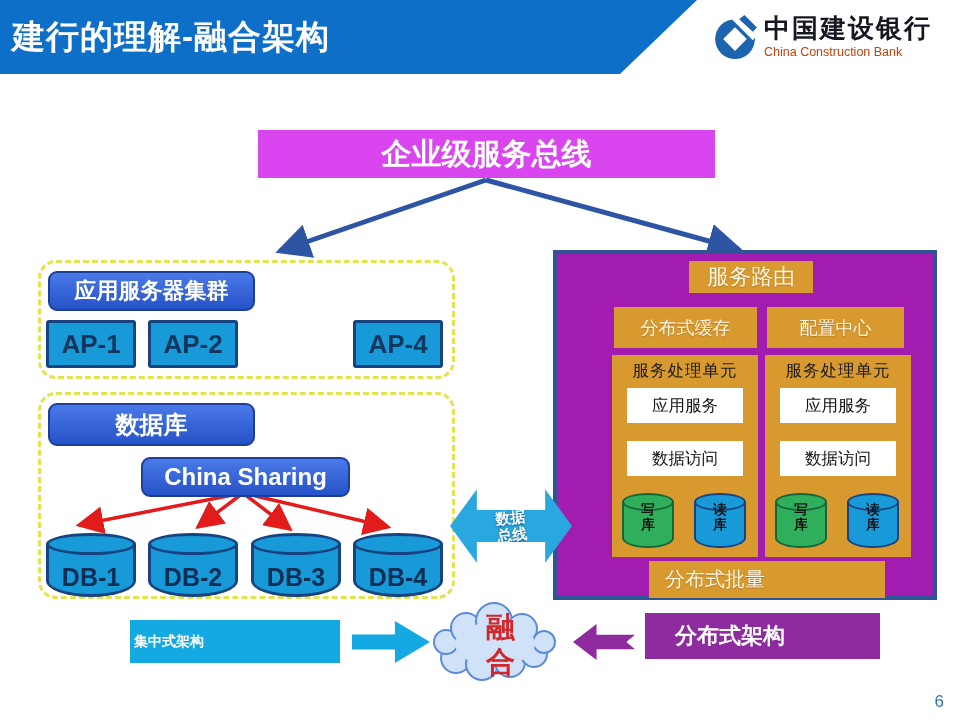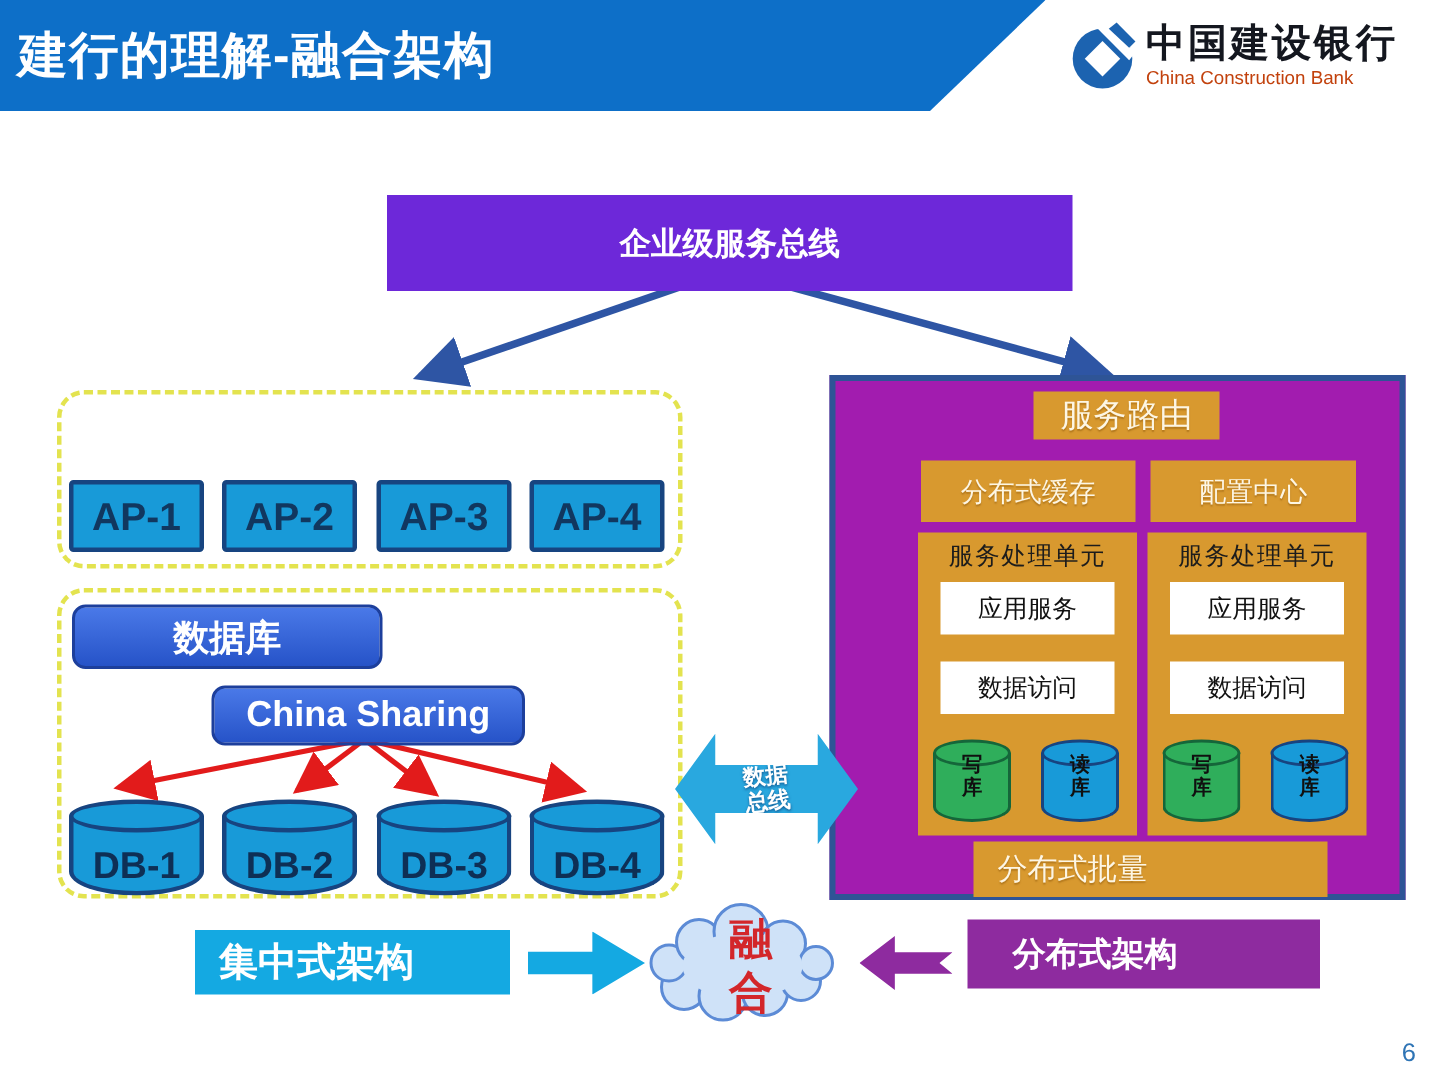--- a/index.html
+++ b/index.html
@@ -19,22 +19,22 @@
   .slide-title {
     position:absolute; left:12px; top:15px;
     font-size:33px; font-weight:800; color:#ffffff; letter-spacing:1px;
   }
   .logo { position:absolute; left:712px; top:14px; z-index:3; display:flex; align-items:center;justify-content:space-between; }
   .logo-text { margin-left:6px; }
   .logo-cn { font-size:26px; font-weight:800; color:#14171f; letter-spacing:2px; line-height:1.05; }
   .logo-en { font-size:12.5px; color:#c2410c; margin-top:2px; }
   
   .esb {
-    position:absolute; left:258px; top:130px; width:457px; height:64px; z-index:2;
-    background:#6d28d9; color:#fff; font-size:21px; font-weight:600;
+    position:absolute; left:258px; top:130px; width:457px; height:48px; z-index:2;
+    background:#d946ef; color:#fff; font-size:30px; font-weight:600;
     display:flex; align-items:center; justify-content:center;
   }
   .dashed-group {
     position:absolute; border:3px dashed #e3e34f; border-radius:18px;
     background:transparent; z-index:2;
   }
   #app-group { left:38px; top:260px; width:417px; height:119px; }
   #db-group  { left:38px; top:392px; width:417px; height:207px; }
   .blabel {
     position:absolute; background:linear-gradient(#4a79e8,#2653c8);
@@ -105,22 +105,22 @@
     position:absolute; left:15px; width:116px; height:35px; background:#fff;
     color:#111; font-size:16.5px; display:flex; align-items:center; justify-content:center;
   }
   .wbox.app  { top:33px; }
   .wbox.data { top:86px; }
   .unit .cyl.write { left:10px; top:138px; }
   .unit .cyl.read  { left:82px; top:138px; }
   
   .central-box {
     position:absolute; left:130px; top:620px; width:210px; height:43px; z-index:2;
-    background:#14a9e2; color:#fff; font-size:26px; font-weight:700;
-    display:flex; align-items:center; padding-left:16px;
+    background:#14a9e2; color:#fff; font-size:14px; font-weight:700;
+    display:flex; align-items:center; padding-left:4px;
   }
   .cyan-arrow {
     position:absolute; left:352px; top:621px; width:78px; height:42px; z-index:2;
     background:#14a9e2;
     clip-path:polygon(0 32%, 55% 32%, 55% 0, 100% 50%, 55% 100%, 55% 68%, 0 68%);
   }
   .cloud { position:absolute; left:424px; top:596px; z-index:2; }
   .fusion-label {
     position:absolute; left:486px; top:610px; width:26px; z-index:3;
     color:#d3262a; font-size:29px; font-weight:800; line-height:1.2;
@@ -174,23 +174,23 @@
     </svg>
     <div class="logo-text">
       <div class="logo-cn">中国建设银行</div>
       <div class="logo-en">China Construction Bank</div>
     </div>
   </div>
 
   <div class="esb">企业级服务总线</div>
 
   <div id="app-group" class="dashed-group">
+    <div class="blabel" style="left:7px; top:8px; width:207px; height:40px; font-size:22px;">应用服务器集群</div>
     <div class="node-box" style="left:5px;   top:57px; width:90px; height:48px;">AP-1</div>
     <div class="node-box" style="left:107px; top:57px; width:90px; height:48px;">AP-2</div>
-    <div class="node-box" style="left:210px; top:57px; width:90px; height:48px;">AP-3</div>
     <div class="node-box" style="left:312px; top:57px; width:90px; height:48px;">AP-4</div>
   </div>
 
   <div id="db-group" class="dashed-group">
     <div class="blabel" style="left:7px; top:8px; width:207px; height:43px; font-size:24px;">数据库</div>
     <div class="blabel" style="left:100px; top:62px; width:209px; height:40px; font-size:24px;">China Sharing</div>
     <div class="cyl" style="left:5px; top:138px; width:90px; height:64px;">
       <div class="cyl-body"></div>
       <div class="cyl-top"></div>
       <div class="cyl-label">DB-1</div>

